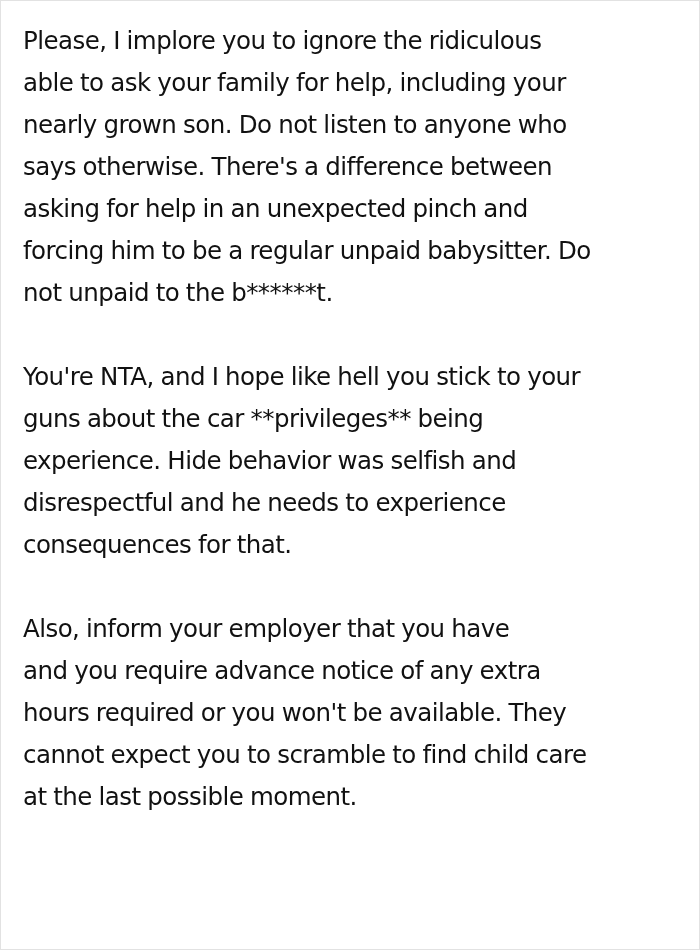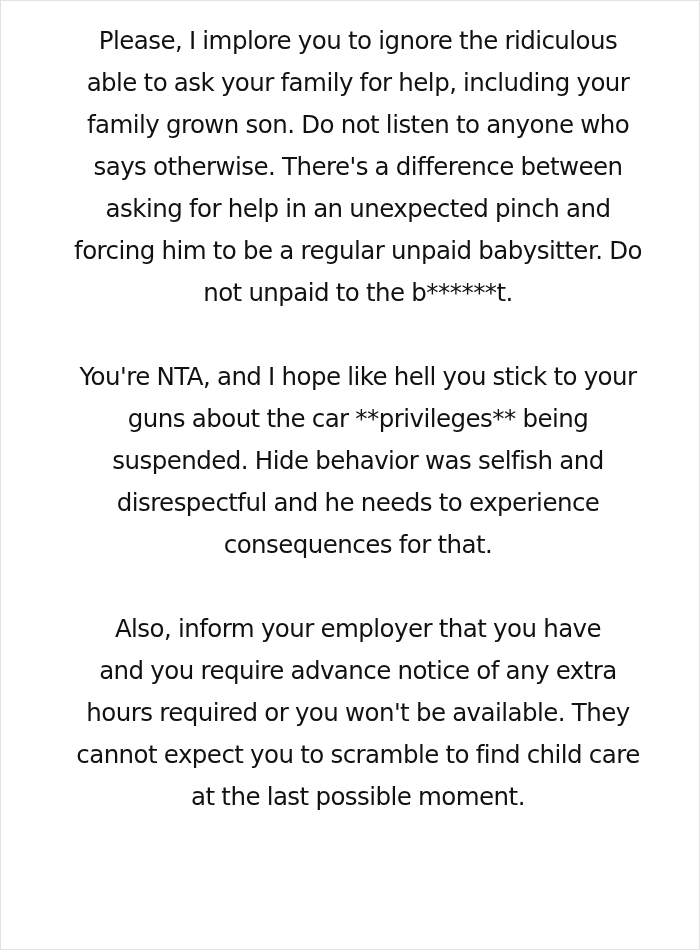--- a/index.html
+++ b/index.html
@@ -36,43 +36,42 @@
       margin: 0 0 42px 0;
       padding: 0;
     }
     .para:last-child {
       margin-bottom: 16px;
     }
     .line {
       display: block;
       white-space: nowrap;
       height: 42px;
-      text-align: center;
     }
   </style>
 </head>
 <body>
 
 <div class="frame">
   <div class="content">
 
     <p class="para">
       <span class="line">Please, I implore you to ignore the ridiculous</span>
       <span class="line">able to ask your family for help, including your</span>
-      <span class="line">family grown son. Do not listen to anyone who</span>
+      <span class="line">nearly grown son. Do not listen to anyone who</span>
       <span class="line">says otherwise. There's a difference between</span>
       <span class="line">asking for help in an unexpected pinch and</span>
       <span class="line">forcing him to be a regular unpaid babysitter. Do</span>
       <span class="line">not unpaid to the b******t.</span>
     </p>
 
     <p class="para">
       <span class="line">You're NTA, and I hope like hell you stick to your</span>
       <span class="line">guns about the car **privileges** being</span>
-      <span class="line">suspended. Hide behavior was selfish and</span>
+      <span class="line">experience. Hide behavior was selfish and</span>
       <span class="line">disrespectful and he needs to experience</span>
       <span class="line">consequences for that.</span>
     </p>
 
     <p class="para">
       <span class="line">Also, inform your employer that you have</span>
       <span class="line">and you require advance notice of any extra</span>
       <span class="line">hours required or you won't be available. They</span>
       <span class="line">cannot expect you to scramble to find child care</span>
       <span class="line">at the last possible moment.</span>

